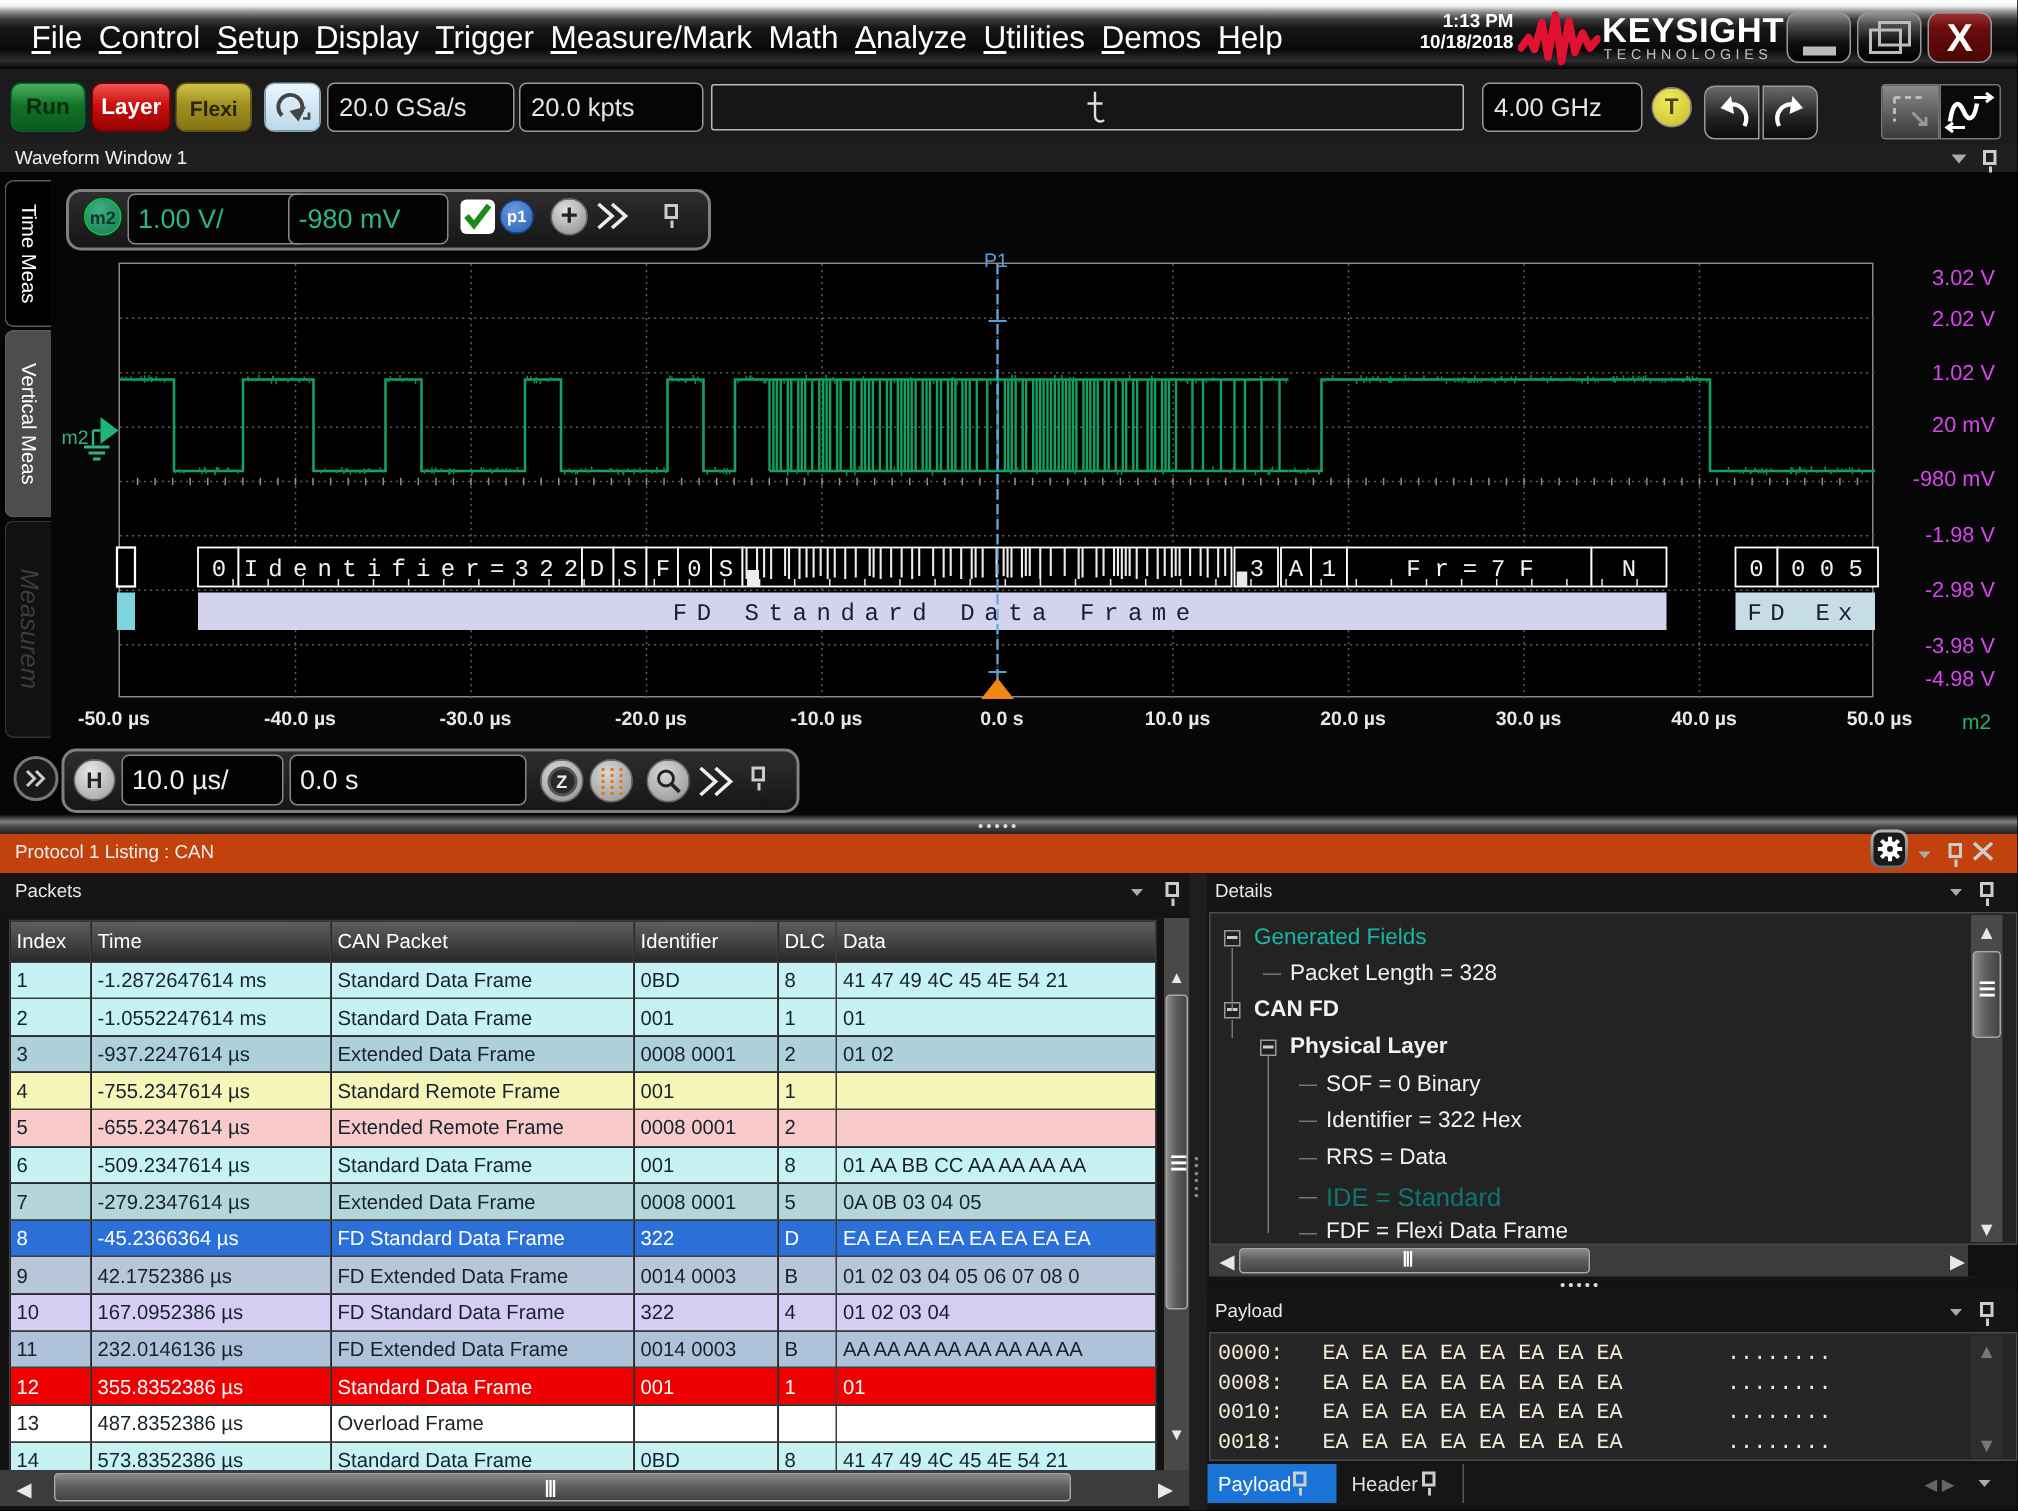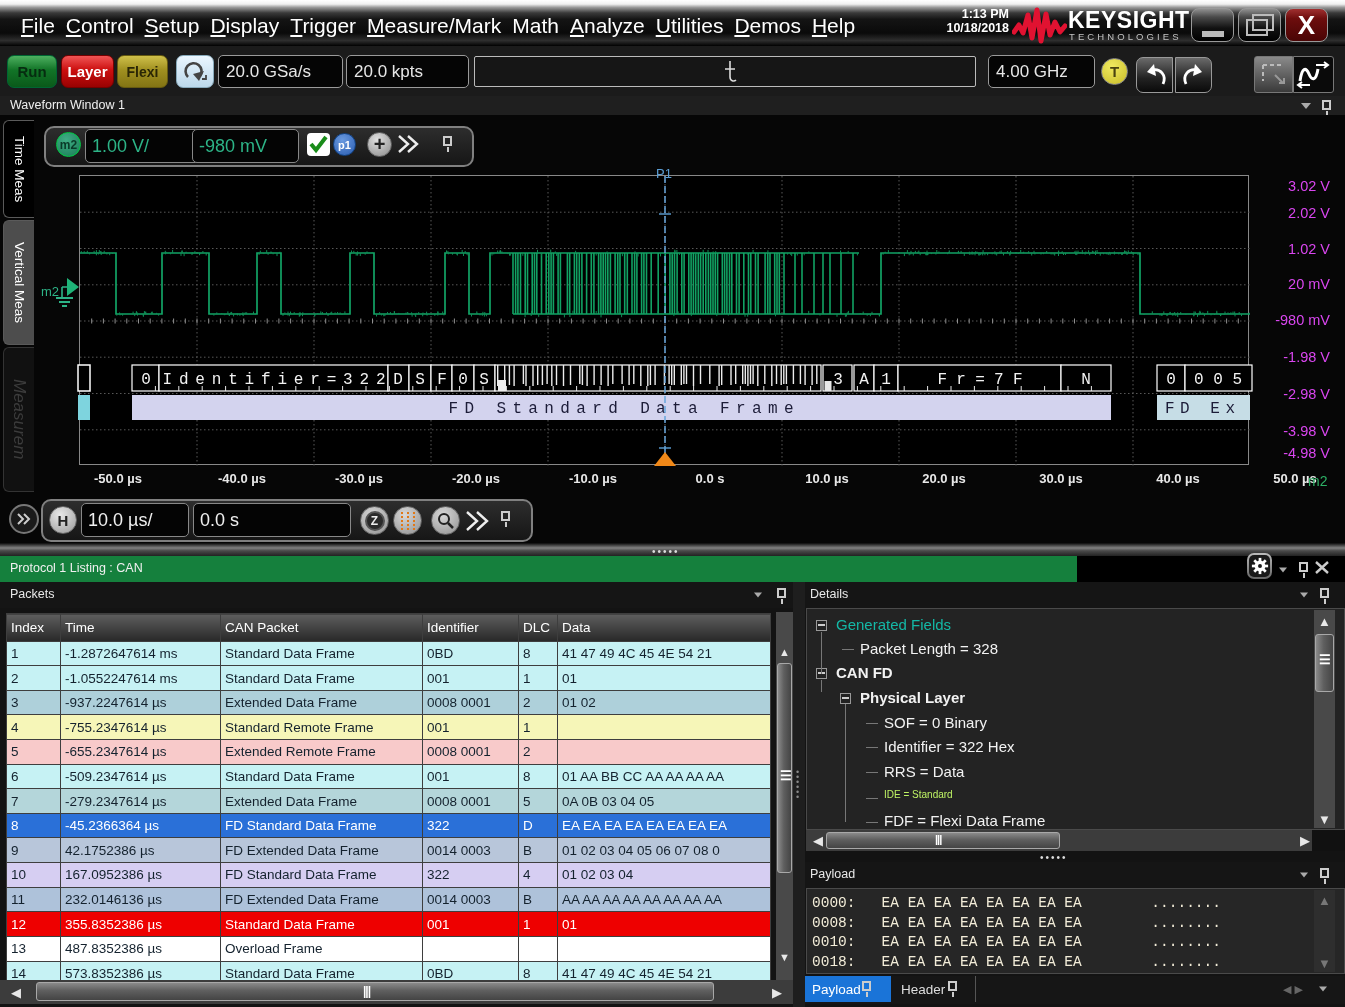--- a/index.html
+++ b/index.html
@@ -25,24 +25,24 @@
   #wavewin { left:0; top:115px; width:1345px; height:428px; background:#060606; }
   .vtab { left:3px; width:31px; color:#fff; writing-mode:vertical-rl; text-orientation:mixed;
      display:flex; align-items:center; justify-content:center; font-size:13.5px;
      border:1px solid #5a5a5a; border-right:none; border-radius:6px 0 0 6px; }
   .toolbox { border:2px solid #808080; border-radius:10px; background:linear-gradient(#2d2d2d, #161616); }
   .greenbox { background:#040404; border:1px solid #888; border-radius:5px; color:#2db487; font-size:18px; display:flex; align-items:center; padding-left:6px; }
   .blackbox { background:#040404; border:1px solid #888; border-radius:5px; color:#f0f0f0; font-size:17px; display:flex; align-items:center; padding-left:6px; }
   .circ { border-radius:50%; display:flex; align-items:center; justify-content:center; }
   
   .ylab { position:absolute; right:15px; color:#d946ef; font-size:14.5px; width:80px; text-align:right; }
-  .xlab { position:absolute; color:#e8e8e8; font-size:13px; font-weight:bold; transform:translateX(-50%);margin-left:42px; }
+  .xlab { position:absolute; color:#e8e8e8; font-size:13px; font-weight:bold; transform:translateX(-50%); }
   
   #splitbar { left:0; top:543px; width:1345px; height:13px; background:linear-gradient(#0a0a0a 0%, #828282 38%, #4a4a4a 60%, #222 100%); }
-  #prototitle { left:0; top:556px; width:1077px; height:26px; background:#15803d; color:#f0f0f0; font-size:12.5px; }
+  #prototitle { left:0; top:556px; width:1345px; height:26px; background:#c2410c; color:#f0f0f0; font-size:12.5px; }
   #packetshdr, #detailshdr, #payloadhdr { background:#151515; color:#e8e8e8; font-size:12.5px; }
   table.pkt { border-collapse:collapse; table-layout:fixed; font-size:13.5px; color:#14222e; }
   table.pkt td { border:1px solid #3e3e3e; padding:0 0 0 4px; height:24.62px; white-space:nowrap; overflow:hidden; }
   .hdrcell { background:linear-gradient(#5e5e5e, #282828); color:#fff; border:1px solid #888; }
   
   .sbtrack { background:#494949; position:absolute; }
   .sbthumb { position:absolute; background:linear-gradient(90deg,#8a8a8a,#5f5f5f 45%,#444); border:1px solid #a8a8a8; border-radius:3px; }
   .sbthumbh { position:absolute; background:linear-gradient(#8a8a8a,#5f5f5f 45%,#444); border:1px solid #a8a8a8; border-radius:3px; }
   .arrow { position:absolute; color:#e8e8e8; font-size:11px; text-align:center; }
   .pin { position:absolute; width:9px; height:10px; border:2px solid #ccc; border-bottom:2px solid #ccc; }
@@ -1242,21 +1242,21 @@
 <div class="abs" style="left:818px;top:672px;width:7px;height:1.5px;background:#ccc"></div>
 <div class="abs" style="left:860px;top:689px;color:#f2f2f2;font-size:15px;font-weight:bold;white-space:nowrap">Physical Layer</div>
 <div class="abs" style="left:840px;top:693px;width:11px;height:11px;border:1px solid #999;background:#222"></div>
 <div class="abs" style="left:842px;top:697px;width:7px;height:1.5px;background:#ccc"></div>
 <div class="abs" style="left:884px;top:714px;color:#f2f2f2;font-size:15px;font-weight:normal;white-space:nowrap">SOF = 0 Binary</div>
 <div class="abs" style="left:866px;top:723px;width:12px;height:1px;background:#777"></div>
 <div class="abs" style="left:884px;top:738px;color:#f2f2f2;font-size:15px;font-weight:normal;white-space:nowrap">Identifier = 322 Hex</div>
 <div class="abs" style="left:866px;top:747px;width:12px;height:1px;background:#777"></div>
 <div class="abs" style="left:884px;top:763px;color:#f2f2f2;font-size:15px;font-weight:normal;white-space:nowrap">RRS = Data</div>
 <div class="abs" style="left:866px;top:772px;width:12px;height:1px;background:#777"></div>
-<div class="abs" style="left:884px;top:789px;color:#bef264;font-size:10px;font-weight:normal;white-space:nowrap">IDE = Standard</div>
+<div class="abs" style="left:884px;top:789px;color:#0f766e;font-size:17px;font-weight:normal;white-space:nowrap">IDE = Standard</div>
 <div class="abs" style="left:866px;top:798px;width:12px;height:1px;background:#777"></div>
 <div class="abs" style="left:884px;top:812px;color:#f2f2f2;font-size:15px;font-weight:normal;white-space:nowrap">FDF = Flexi Data Frame</div>
 <div class="abs" style="left:866px;top:822px;width:12px;height:1px;background:#777"></div>
 <div class="abs" style="left:821px;top:632px;width:1px;height:42px;background:#777"></div>
 <div class="abs" style="left:821px;top:680px;width:1px;height:12px;background:#777"></div>
 <div class="abs" style="left:845px;top:704px;width:1px;height:118px;background:#777"></div>
 
 <div class="sbtrack" style="left:1314px;top:610px;width:21px;height:218px"></div>
 <div class="arrow" style="left:1314px;top:614px;width:21px;font-size:13px">▲</div>
 <div class="sbthumb" style="left:1315px;top:634px;width:19px;height:58px"></div>

